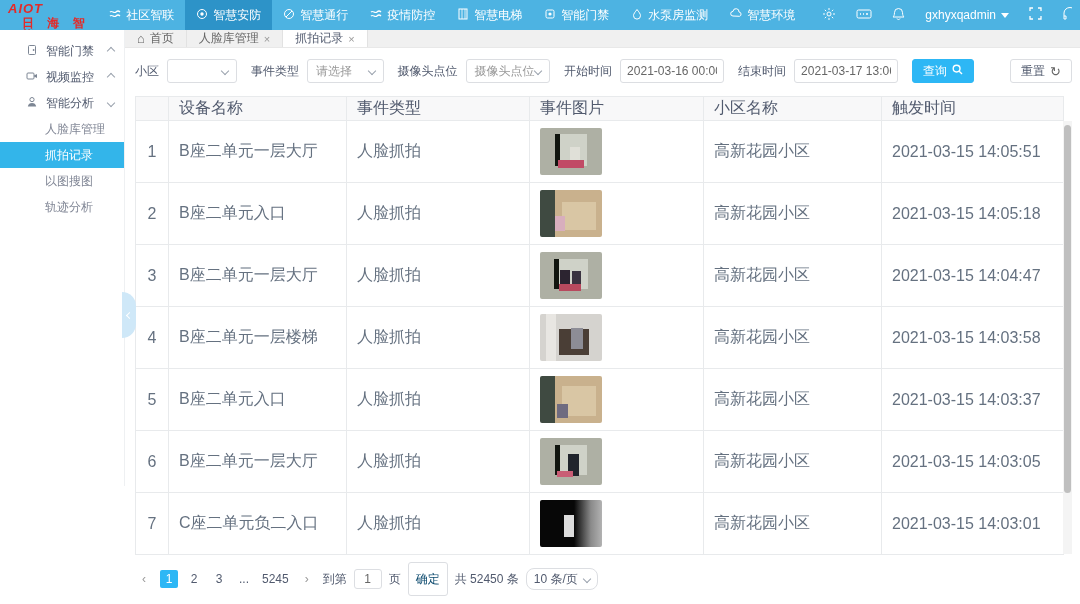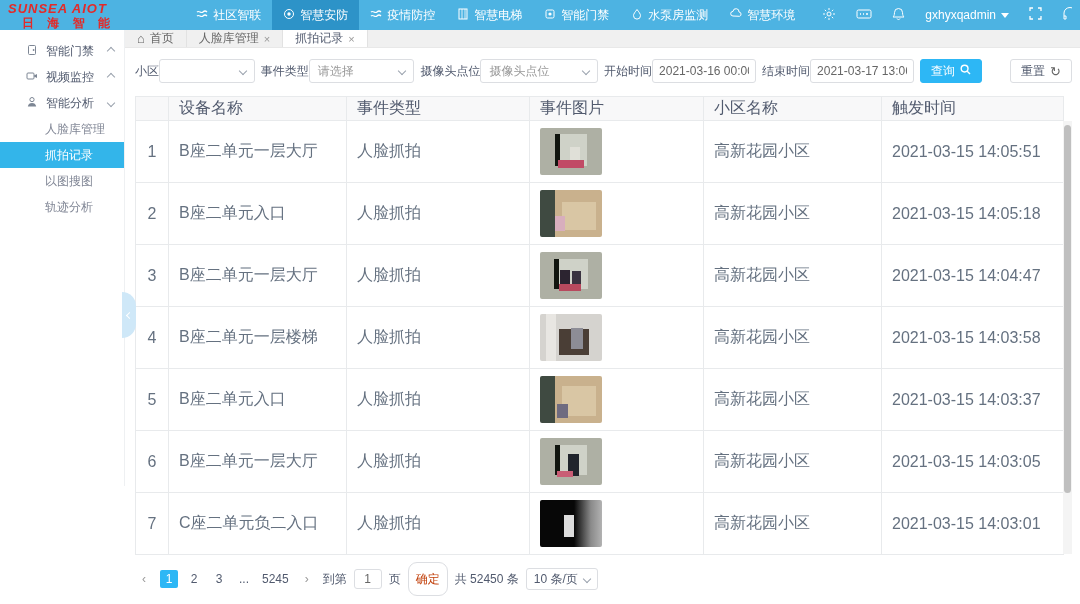--- a/index.html
+++ b/index.html
@@ -37,21 +37,21 @@
   .right-area{flex:1;display:flex;flex-direction:column;min-width:0}
   
   .tabbar{height:25px;background:#f0f0f0;display:flex;align-items:stretch;border-bottom:1px solid #e8e8e8}
   .tab{display:flex;align-items:center;gap:5px;padding:0 12px;color:#666;cursor:pointer;font-size:12px;border-right:1px solid #e2e2e2}
   .tab.active{background:#fff;color:#515a6e}
   .tab .x{color:#999;font-size:11px;cursor:pointer}
   .tab .home{font-size:13px;line-height:1}
 
   
   .content{flex:1;background:#fff;padding:10px 8px 0 10px;position:relative}
-  .filters{display:flex;align-items:center;height:26px;white-space:nowrap}
+  .filters{display:flex;align-items:center;gap:8px;height:26px;white-space:nowrap}
   .flabel{margin-left:6px}
   .flabel:first-child{margin-left:0}
   .select{border:1px solid #dcdee2;border-radius:3px;height:24px;display:flex;align-items:center;justify-content:space-between;padding:0 8px;color:#bbb;background:#fff;cursor:pointer}
   .select .val{color:#999}
   .sel-community{width:96px}
   .sel-event{width:106px}
   .sel-camera{width:118px}
   .tinput{border:1px solid #dcdee2;border-radius:3px;height:24px;width:104px;padding:0 6px;font-size:12px;color:#666;font-family:"Liberation Sans",sans-serif}
   .btn{height:24px;border-radius:3px;display:inline-flex;align-items:center;gap:5px;padding:0 10px;cursor:pointer;font-size:12px}
   .btn-search{background:#2db7f5;color:#fff;border:1px solid #2db7f5;margin-left:6px}
@@ -103,22 +103,22 @@
     #0a0a0a}
   .vscroll{position:absolute;right:0;top:25px;width:9px;height:433px;background:#f4f4f4}
   .vscroll .thumb-bar{position:absolute;top:4px;left:1px;width:7px;height:368px;background:#bfbfbf;border-radius:4px;cursor:pointer}
 
   
   .pager{display:flex;align-items:center;gap:7px;margin-top:7px;color:#515a6e}
   .pg{min-width:18px;height:18px;display:inline-flex;align-items:center;justify-content:center;cursor:pointer;border-radius:2px;padding:0 2px}
   .pg.active{background:#2db7f5;color:#fff}
   .pg.nav{color:#999}
   .goto-input{width:28px;height:20px;border:1px solid #dcdee2;border-radius:3px;text-align:center;font-size:12px;color:#666;font-family:"Liberation Sans",sans-serif}
-  .mini-btn{height:20px;border:1px solid #dcdee2;border-radius:9px;background:#fff;padding:16px 7px;display:inline-flex;align-items:center;cursor:pointer;color:#c2410c}
-  .size-select{height:22px;border:1px solid #dcdee2;border-radius:3px;display:inline-flex;align-items:center;gap:6px;padding:0 7px;cursor:pointer;background:#fff}
+  .mini-btn{height:20px;border:1px solid #dcdee2;border-radius:3px;background:#fff;padding:16px 7px;display:inline-flex;align-items:center;cursor:pointer;color:#0c4a6e}
+  .size-select{height:22px;border:1px solid #dcdee2;border-radius:8px;display:inline-flex;align-items:center;gap:6px;padding:0 7px;cursor:pointer;background:#fff}
 </style>
 </head>
 <body>
 
 <div class="topbar">
   <div class="logo">
     <div class="logo-l1">SUNSEA AIOT</div>
     <div class="logo-l2">日 海 智 能</div>
   </div>
   <div class="topmenu">
@@ -127,20 +127,27 @@
             <path d="M1 4c2-2 4 2 6 0s4 0 4 0M1 8c2-2 4 2 6 0s4 0 4 0" stroke="#fff" stroke-width="1.2" fill="none"></path>
           </svg></span>
       <span>社区智联</span>
     </div>
     <div class="menu-item active">
       <span><svg width="12" height="12" viewBox="0 0 12 12">
             <circle cx="6" cy="6" r="4.5" stroke="#fff" fill="none"></circle>
             <circle cx="6" cy="6" r="1.7" fill="#fff"></circle>
           </svg></span>
       <span>智慧安防</span>
+    </div>
+    <div class="menu-item">
+      <span><svg width="12" height="12" viewBox="0 0 12 12">
+            <circle cx="6" cy="6" r="4.5" stroke="#fff" fill="none"></circle>
+            <path d="M3 9L9 3" stroke="#fff"></path>
+          </svg></span>
+      <span>智慧通行</span>
     </div>
     <div class="menu-item">
       <span><svg width="12" height="12" viewBox="0 0 12 12">
             <path d="M1 4c2-2 4 2 6 0s4 0 4 0M1 8c2-2 4 2 6 0s4 0 4 0" stroke="#fff" stroke-width="1.2" fill="none"></path>
           </svg></span>
       <span>疫情防控</span>
     </div>
     <div class="menu-item">
       <span><svg width="12" height="12" viewBox="0 0 12 12">
             <rect x="2" y="1" width="8" height="10" stroke="#fff" fill="none"></rect>

